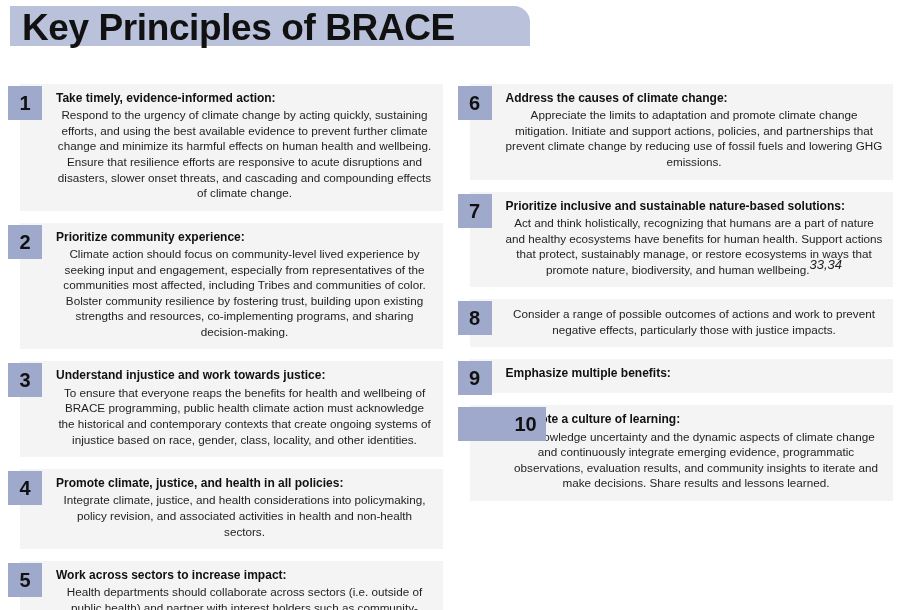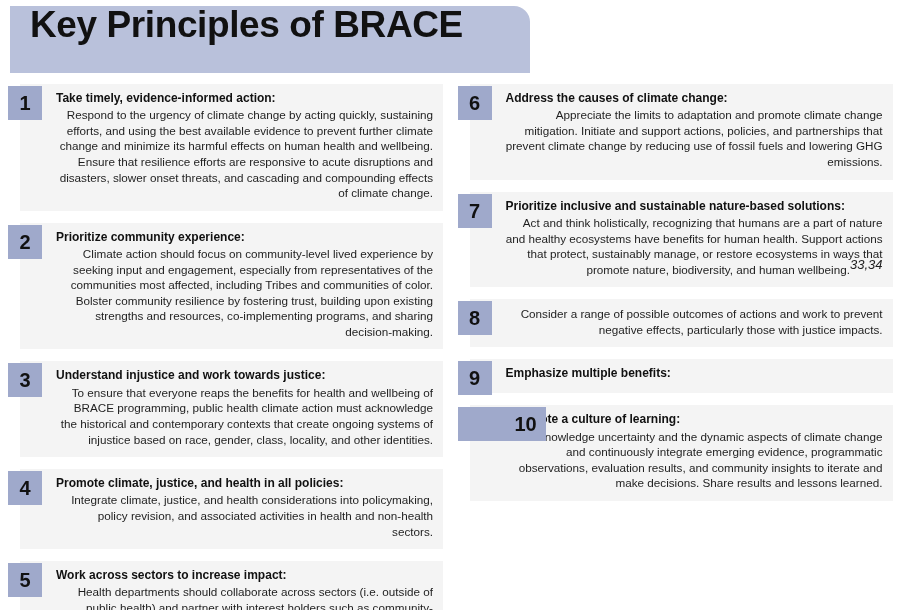--- a/index.html
+++ b/index.html
@@ -15,28 +15,28 @@
     color: #1b1b1b;
     position: relative;
   }
 
   
   .title-banner {
     position: absolute;
     left: 10px;
     top: 6px;
     width: 520px;
-    height: 67px;
+    height: 40px;
     background: #b9c1db;
     border-top-right-radius: 16px;
     border-bottom-right-radius: 0;
     display: flex;
-    align-items: flex-start;
+    align-items: flex-end;
     box-sizing: border-box;
-    padding-left: 20px;
+    padding-left: 12px;
   }
   .title-banner .title-text {
     font-size: 37px;
     font-weight: bold;
     letter-spacing: -0.4px;
     color: #111111;
     line-height: 1;
     white-space: nowrap;
   }
 
@@ -96,21 +96,21 @@
     font-weight: bold;
     color: #111111;
     line-height: 1.28;
     margin: 0 0 1px 0;
   }
   .principle .pbody {
     font-size: 11.7px;
     line-height: 1.33;
     color: #1e1e1e;
     margin: 0;
-    text-align: right;
+    text-align: center;
   }
   .principle .pbody sup {
     font-size: 13px;
     vertical-align: super;
     line-height: 0;
     font-style: italic;
   }
 </style>
 </head>
 <body>

